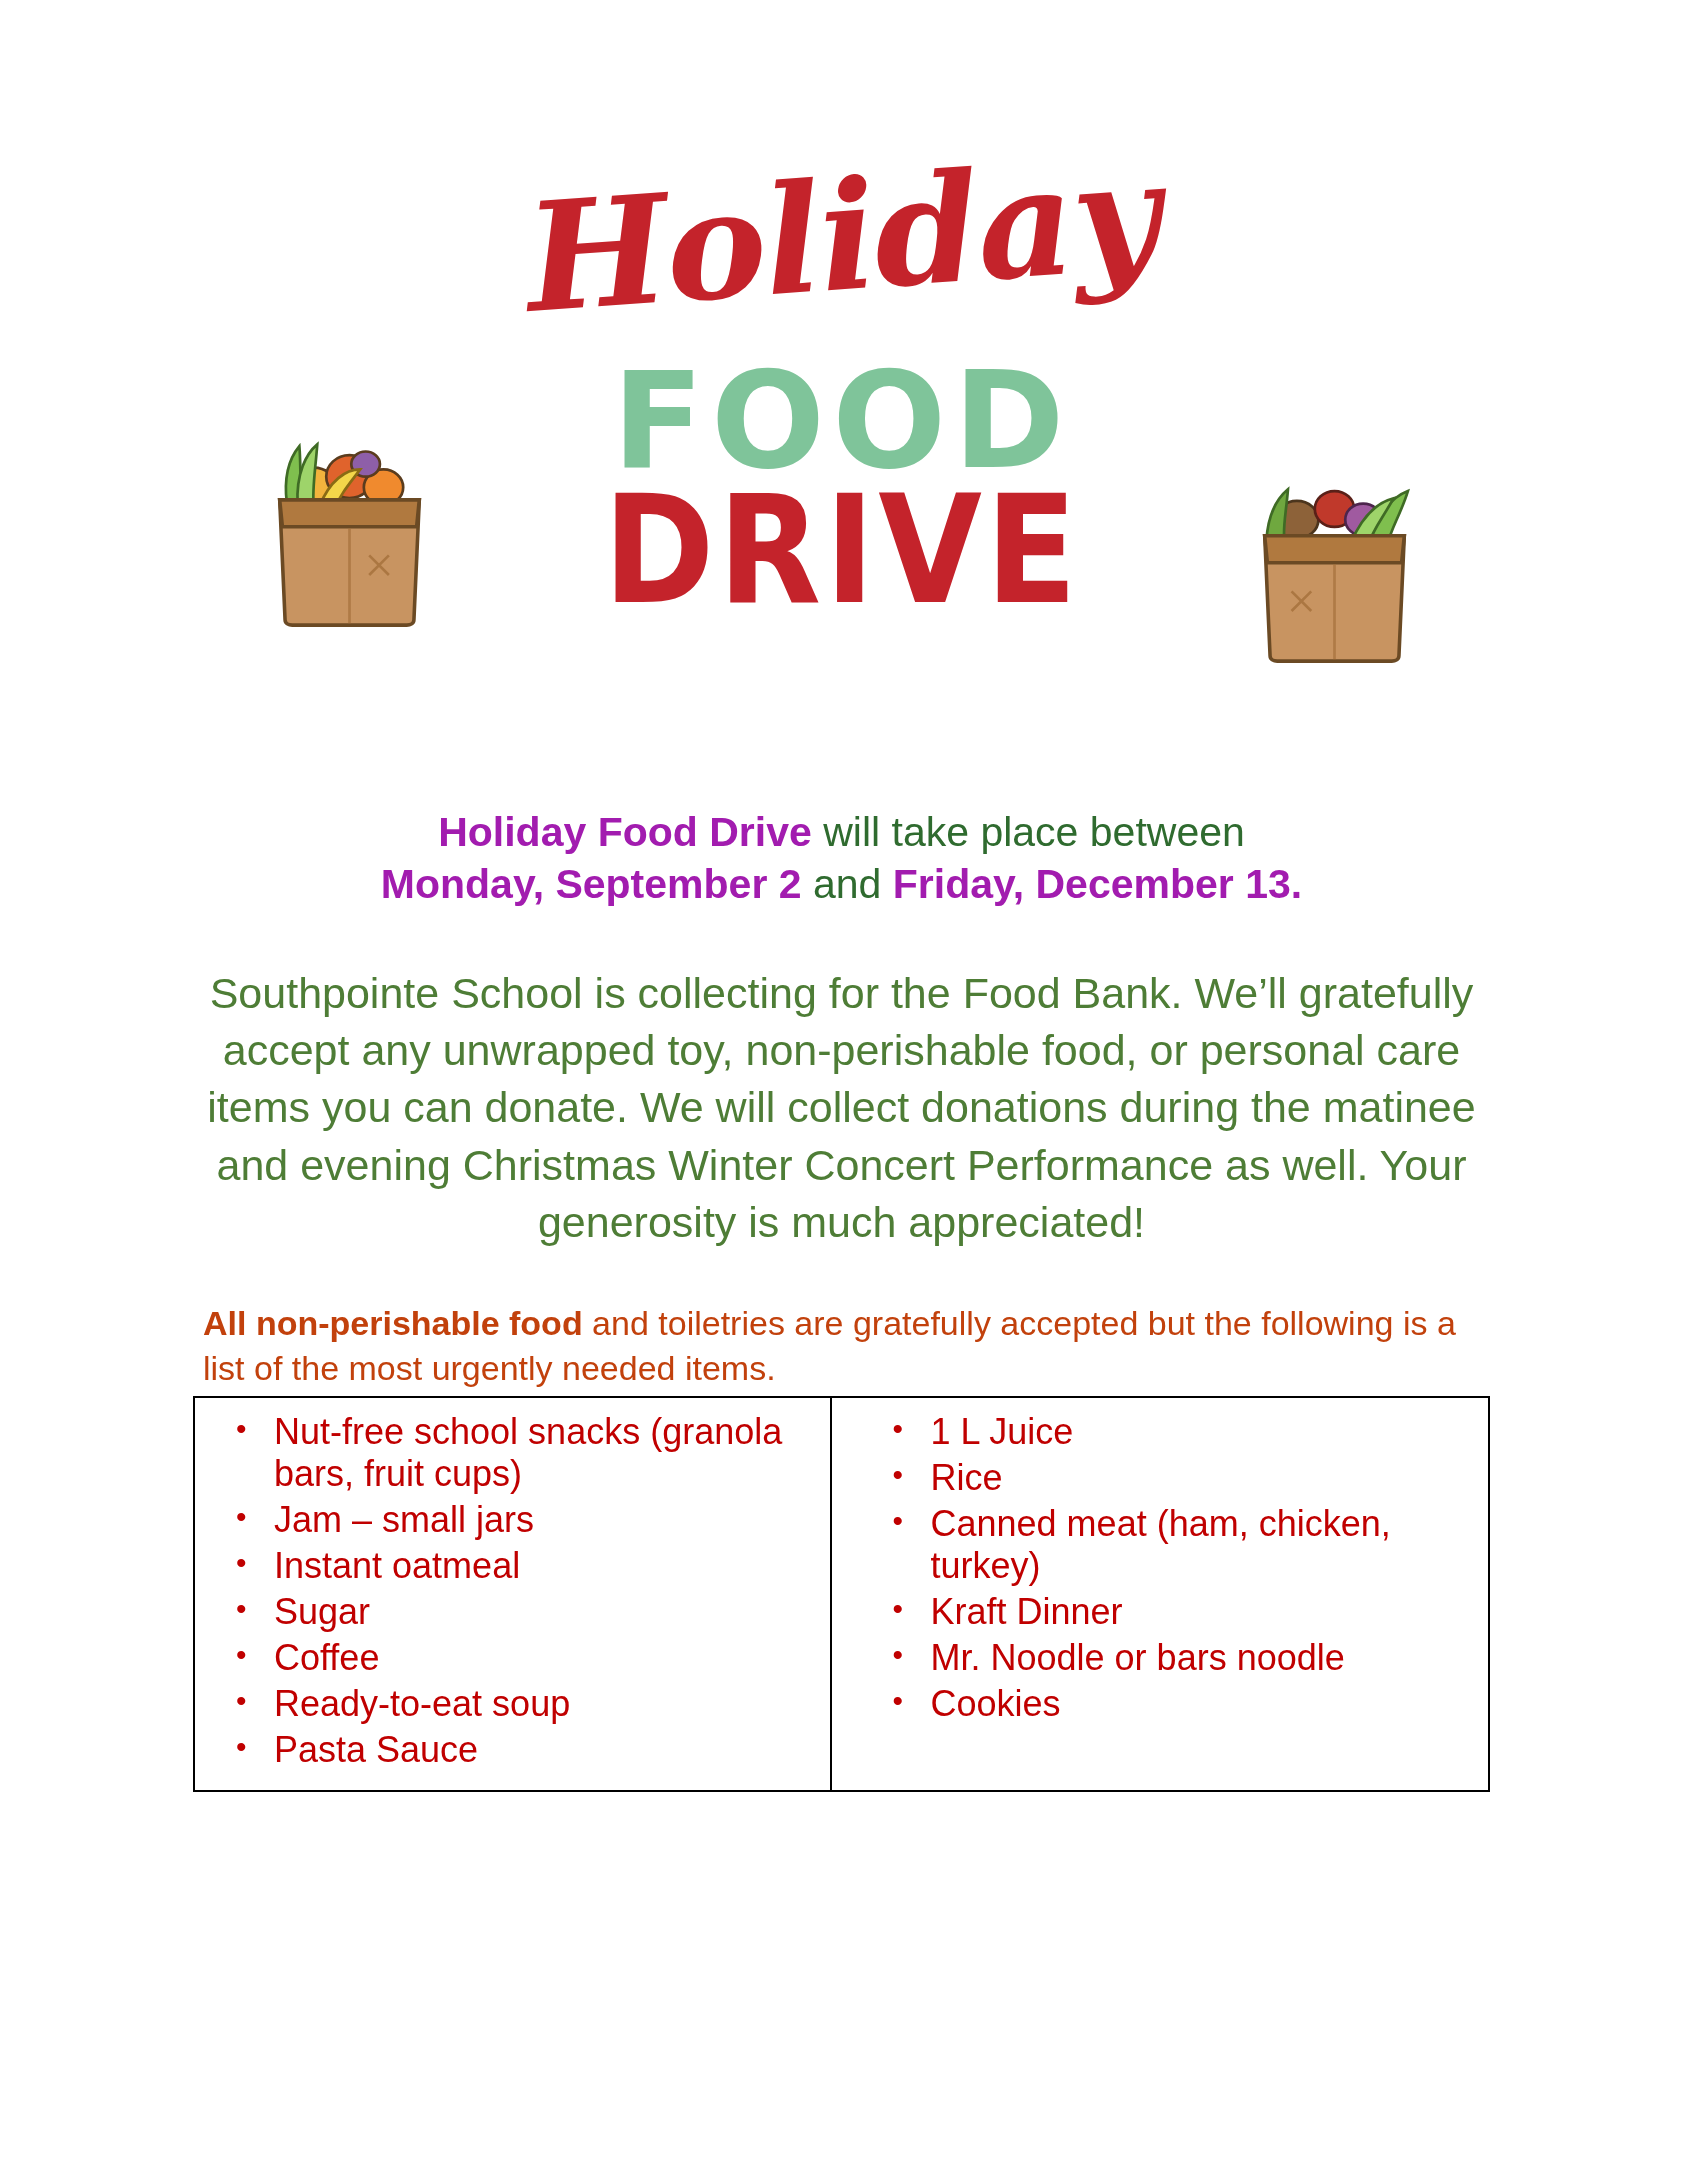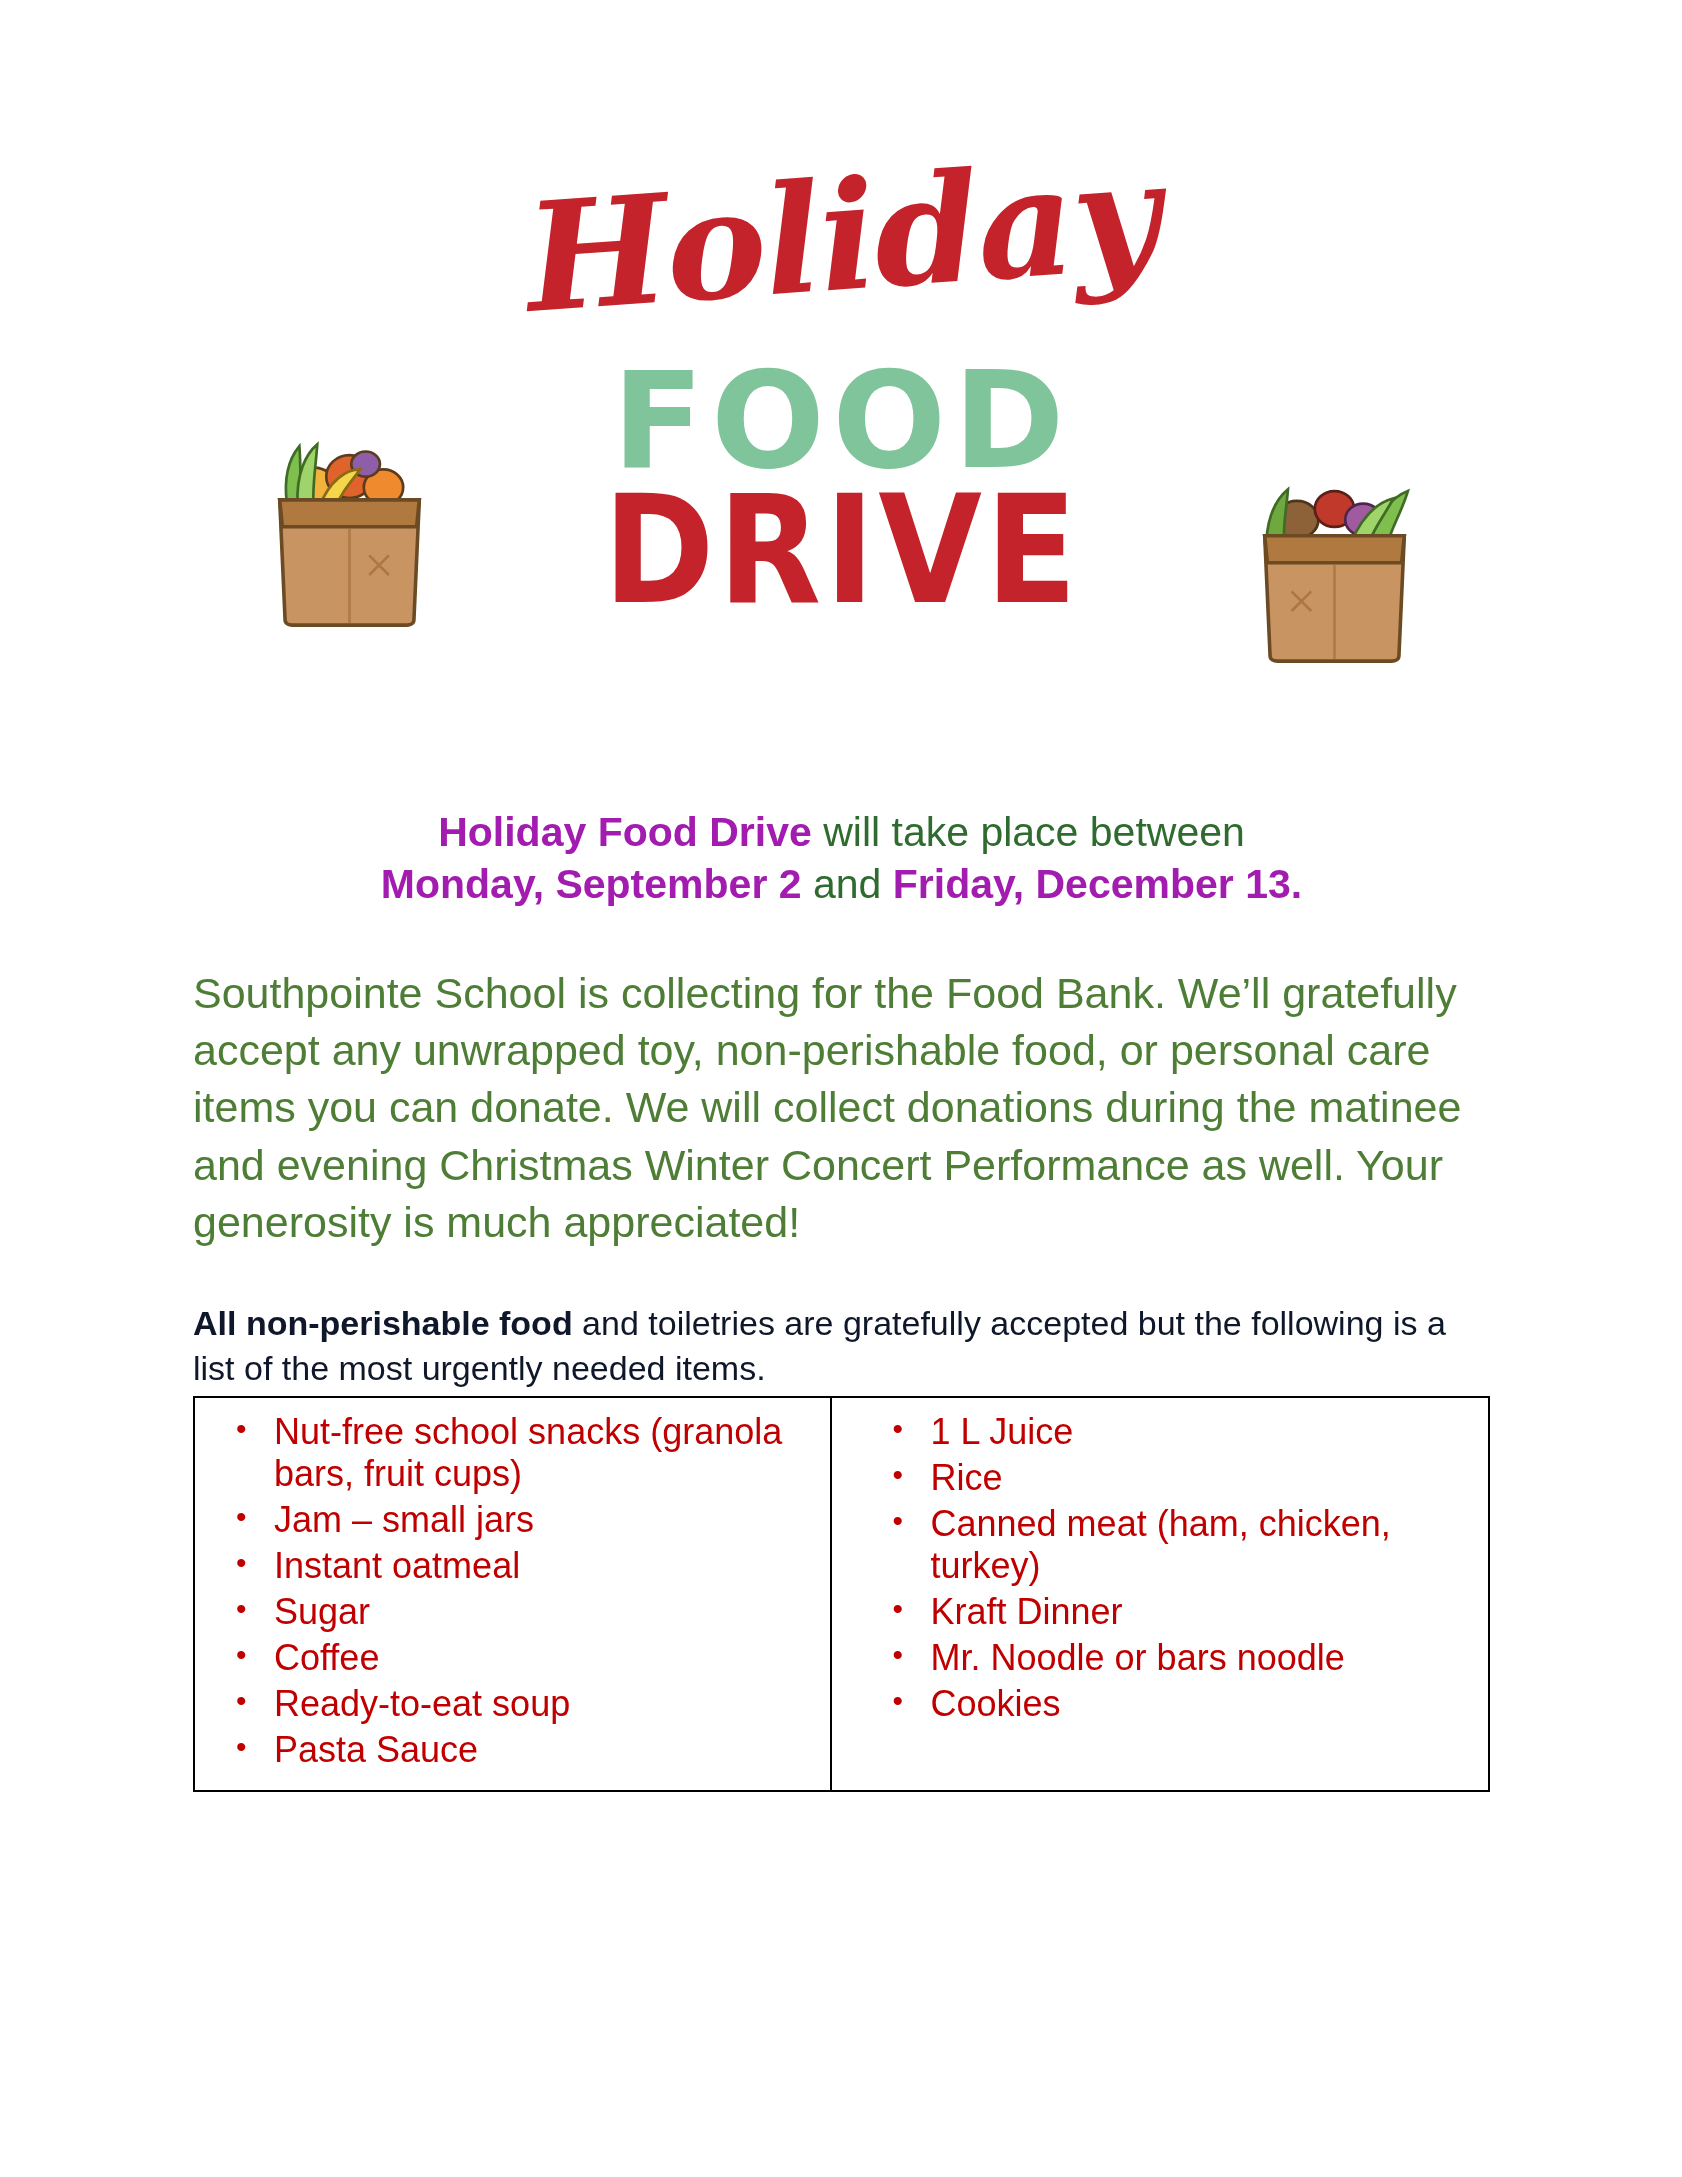--- a/index.html
+++ b/index.html
@@ -105,29 +105,30 @@
   }
   .intro b { color: #a21caf; }
 
   .para {
     margin: 54px 0 0 0;
     padding: 0 193px;
     font-family: "Liberation Sans", sans-serif;
     font-size: 43px;
     line-height: 1.33;
     color: #4E7D36;
+    text-align: center;
   }
 
   .needed {
-    margin: 50px 0 0 0;
+    margin: 50px 0 0 10px;
     padding: 0 193px;
     font-family: "Liberation Sans", sans-serif;
     font-size: 34px;
     line-height: 1.32;
-    color: #0f172a;
+    color: #c2410c;
   }
   .needed b { font-weight: bold; }
 
   .items-box {
     margin: 5.4px 193px 0 193px;
     border: 2.7px solid #000000;
     display: flex;
     box-sizing: border-box;
     gap: 20px;
   }

